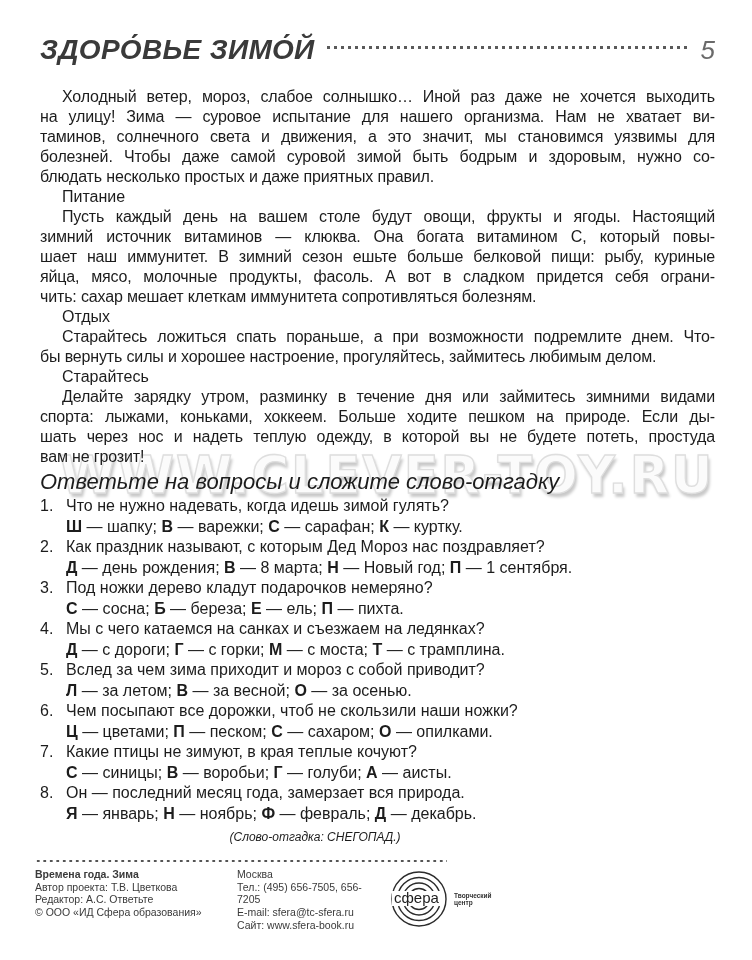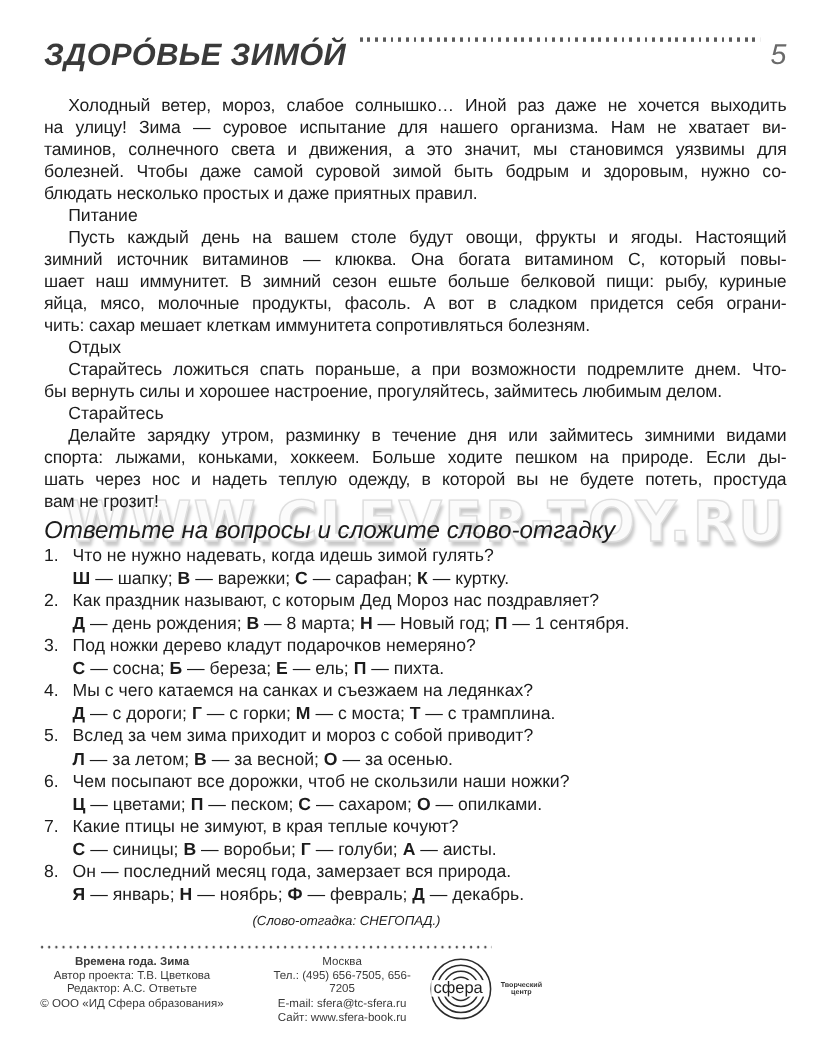--- a/index.html
+++ b/index.html
@@ -12,21 +12,21 @@
     position:absolute; top:446px; left:44px; right:22px; z-index:0;
     font-family:"DejaVu Sans", sans-serif; font-weight:bold;
     font-size:51px; letter-spacing:2px; white-space:nowrap; text-align:center;
     color:#fbfbfb; -webkit-text-stroke:1.3px #dedede;
     text-shadow: 2px 4px 3px #c9c9c9, 0 0 2px #e3e3e3;
     user-select:none;
   }
   .content { position:relative; z-index:1; padding:34px 37px 0 40px; }
 
   
-  .title-row { display:flex; align-items:flex-start; }
+  .title-row { display:flex; align-items:center; }
   .title {
     margin:0; font-size:28px; line-height:32px; font-style:italic; font-weight:bold;
     color:#3a3a3a; white-space:nowrap; letter-spacing:0.3px;
   }
   .leader {
     flex:1; height:3.5px; margin:0 10px 5px 12px;
     background-image:repeating-linear-gradient(90deg,#5a5a5a 0 2.6px,transparent 2.6px 7px);
   }
   .pagenum { font-size:26px; line-height:30px; font-style:italic; color:#6a6a6a; }
 
@@ -50,21 +50,21 @@
     text-align:center; padding-right:125px; margin-top:3px;
   }
 
   
   footer { margin-top:11px; margin-left:-5px; }
   .dotline {
     width:412px; height:4px; margin-bottom:5px;
     background-image:radial-gradient(circle,#555 1.1px,transparent 1.3px);
     background-size:6.5px 4px; background-repeat:repeat-x; background-position:0 50%;
   }
-  .footer-cols { display:flex; align-items:flex-start; color:#3a3a3a;text-align:center; }
+  .footer-cols { display:flex; align-items:flex-start; color:#3a3a3a; }
   .fcol { font-size:10.5px; line-height:12.7px; }
   .fcol.left  { width:170px; }
   .fcol.mid   { width:148px;margin-left:32px; }
   .fcol.left .fline:first-child { font-weight:bold; }
   .logo-wrap { display:flex; align-items:center; margin-left:6px; margin-top:1px; }
   .logo-tagline { width:40px; font-size:6.5px; line-height:7px; font-weight:bold; color:#333; margin-left:3px; }
 </style>
 </head>
 <body>
 

